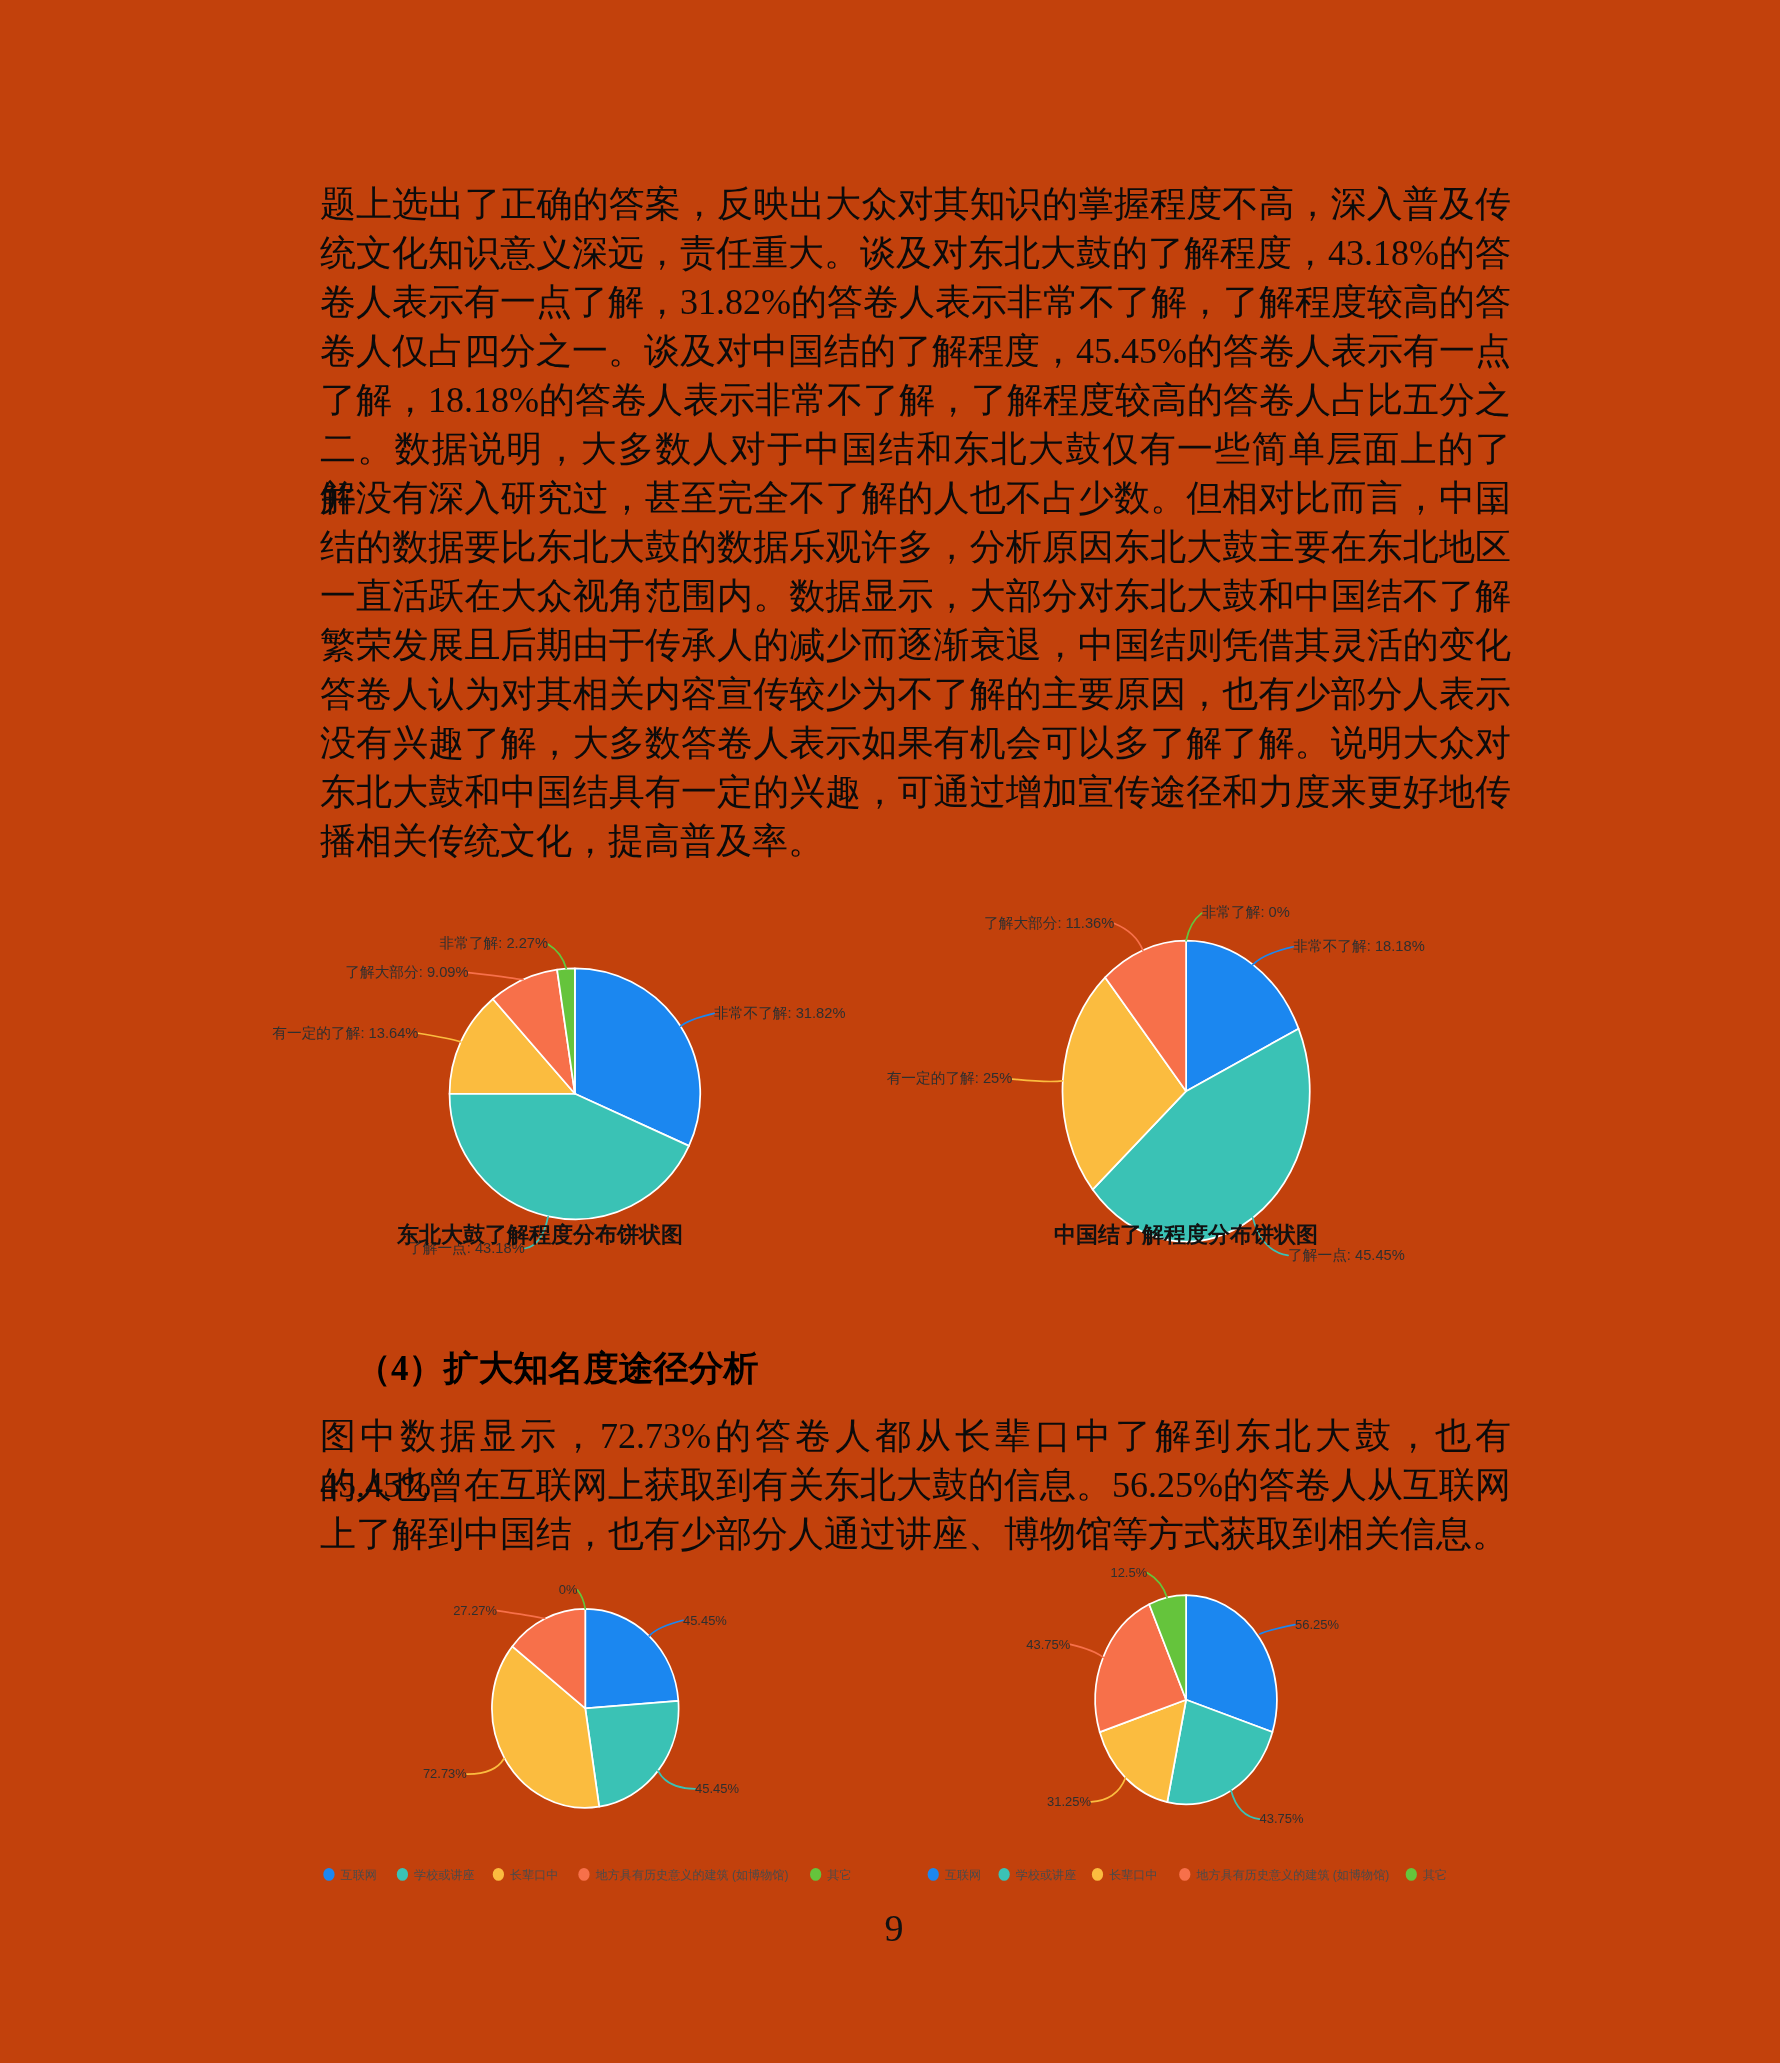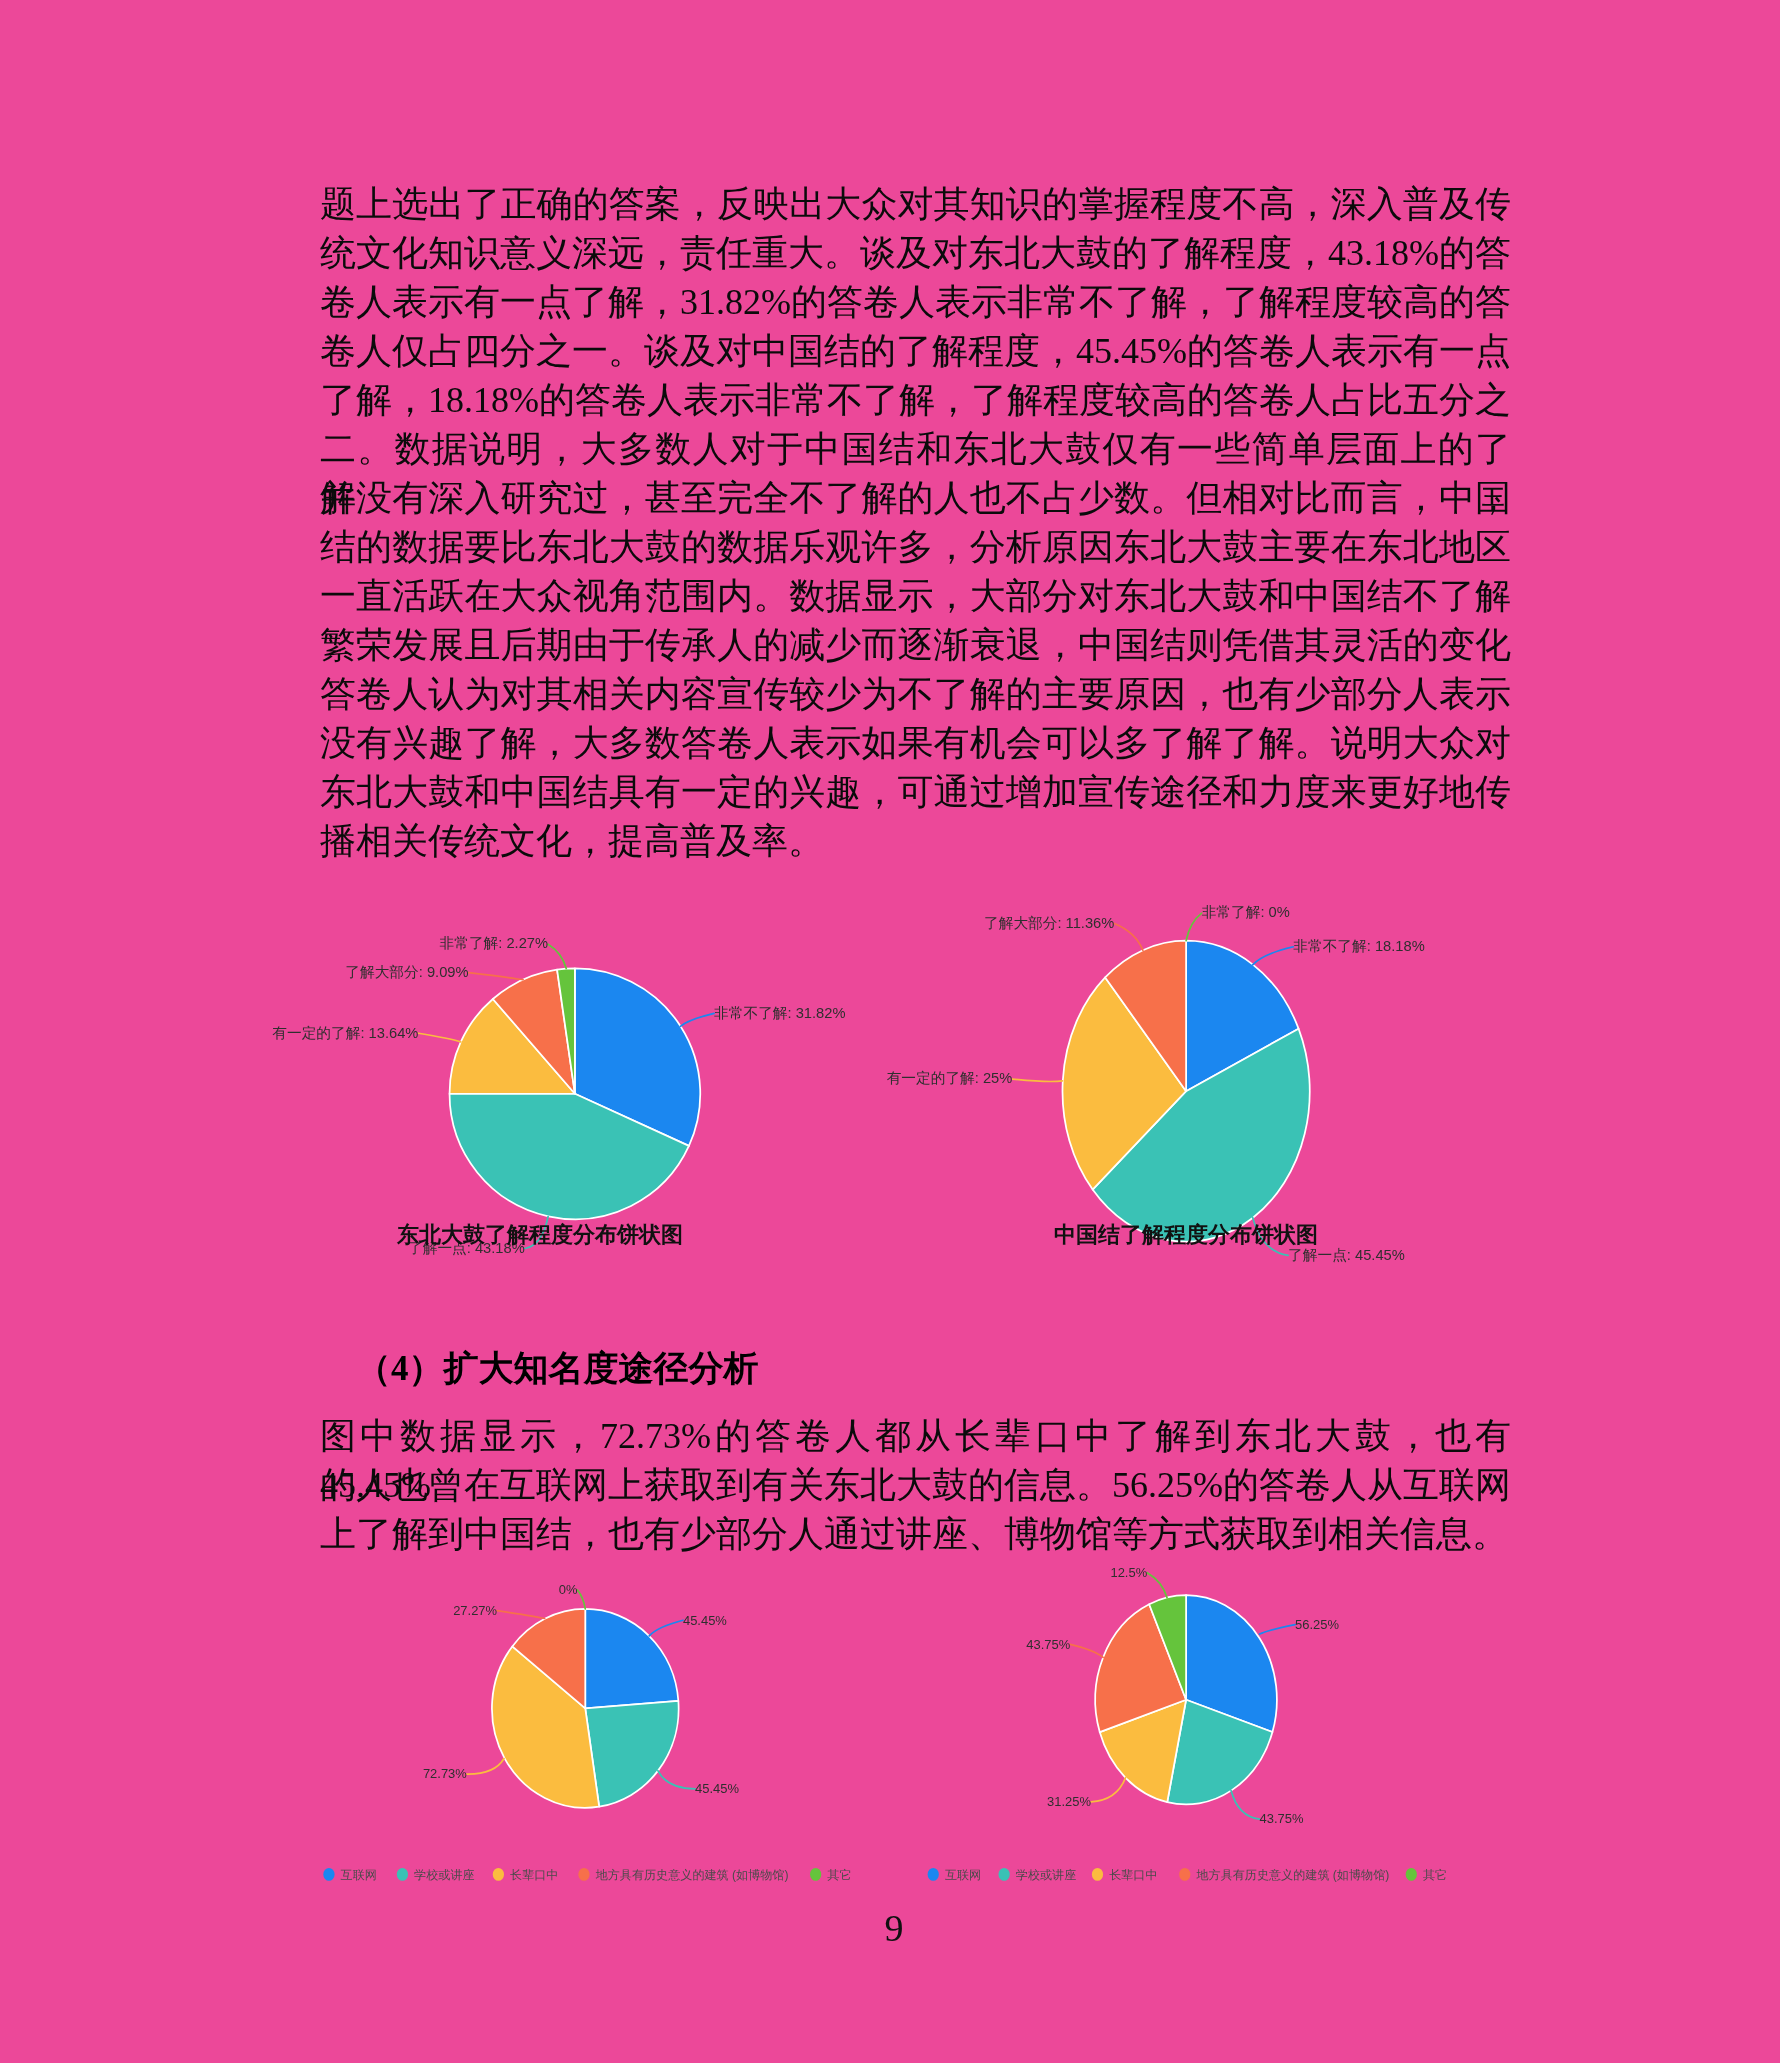--- a/index.html
+++ b/index.html
@@ -1,19 +1,19 @@
 <!DOCTYPE html>
 <html style="font-size:14px"><head>
 <meta charset="utf-8">
 <style>
   html,body{margin:0;padding:0;background:#888;}
   .page{
     position:relative;
     width:1780px;height:2063px;
-    background:#ec4899;
+    background:#c2410c;
     overflow:hidden;
     font-family:"Liberation Serif","DejaVu Serif",serif;
   }
   .para{
     position:absolute;
     width:1191px;
     color:#0b0b0b;
     font-size:36px;
   }
   .tline{

